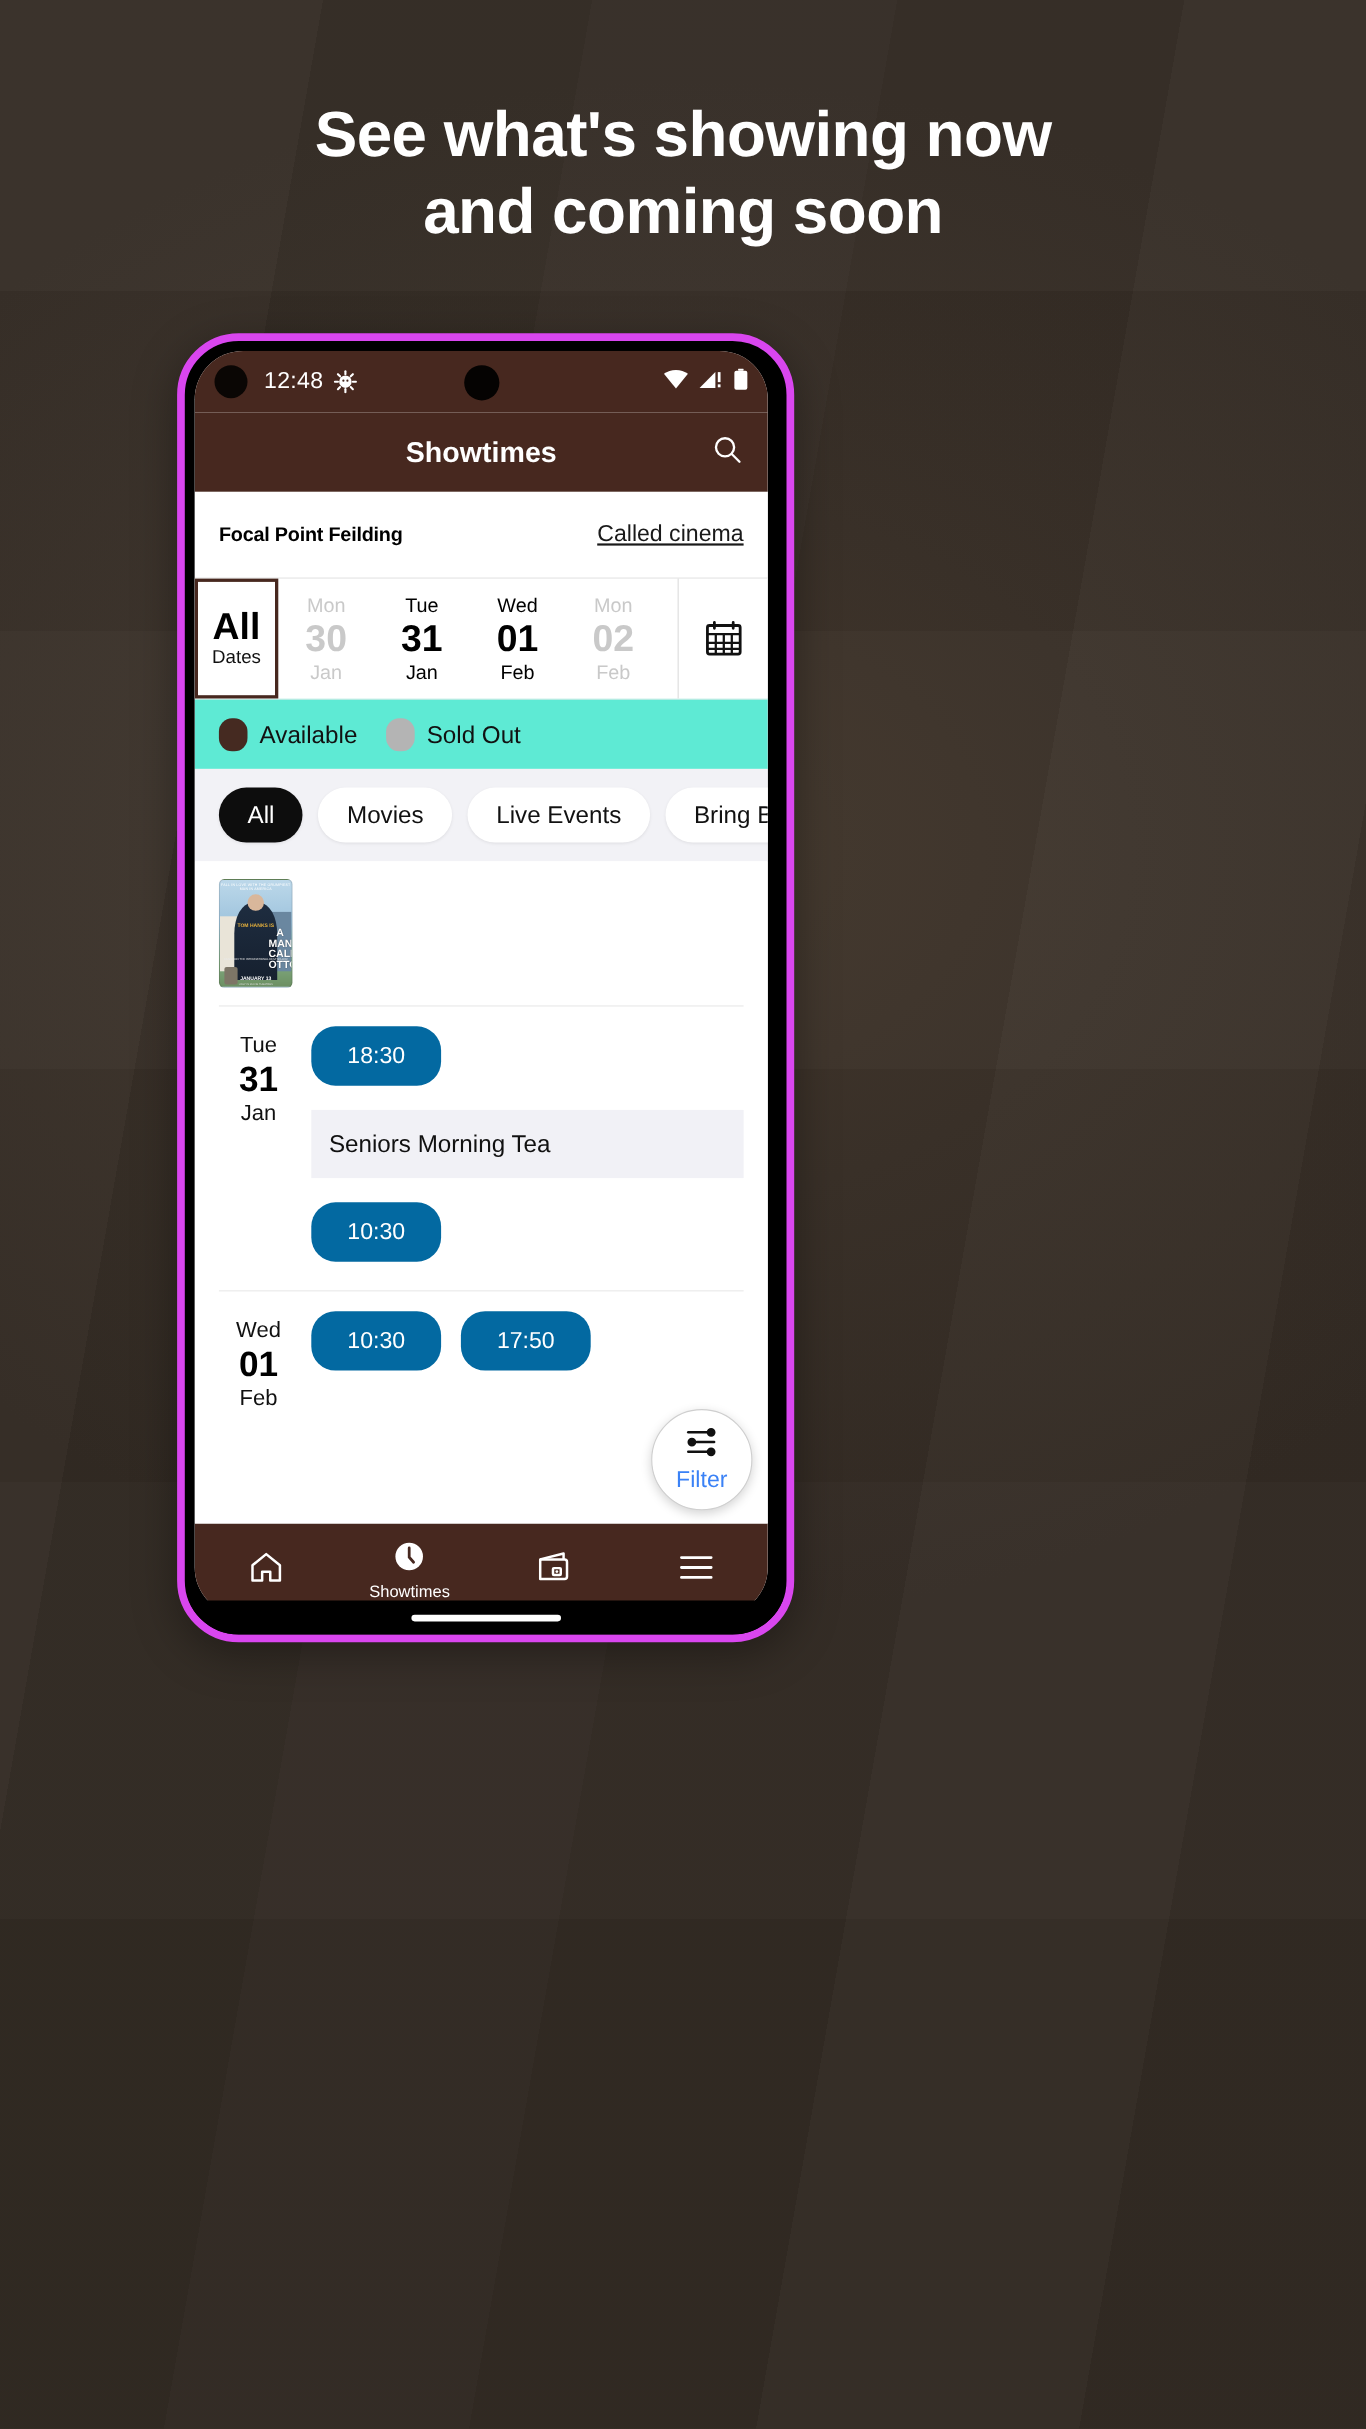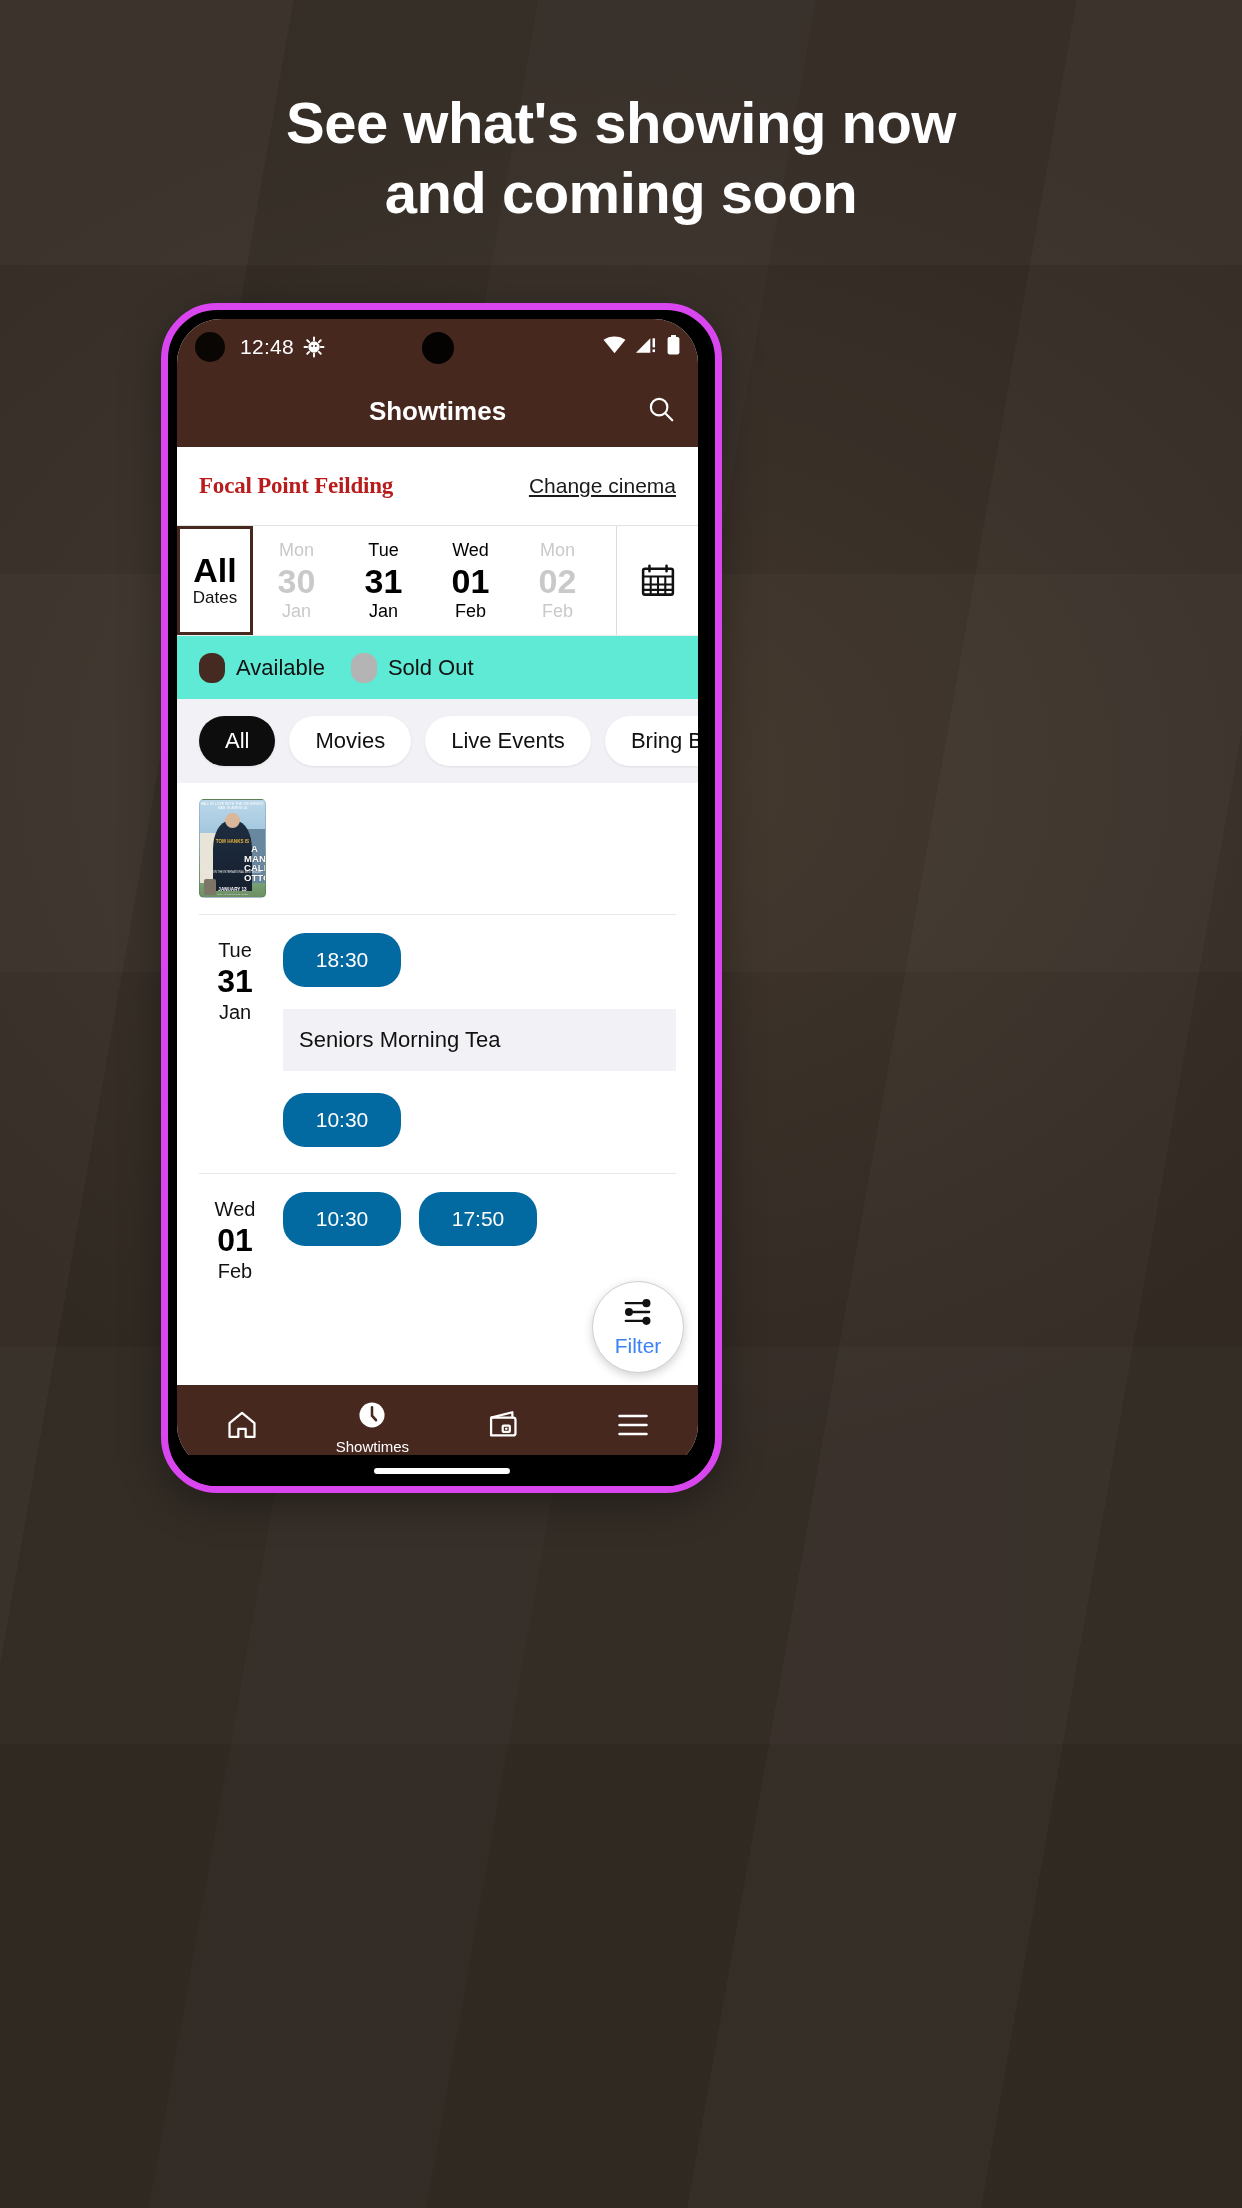--- a/index.html
+++ b/index.html
@@ -105,21 +105,21 @@
 
   
   .cinema-row {
     height: 78px;
     background: #fff;
     display: flex; align-items: center;
     justify-content: space-between;
     padding: 0 22px;
     flex: none;
   }
-  .cinema-name { font-size: 23px; font-weight: 700; color: #b91c1c; letter-spacing: -0.2px; font-family: Liberation Serif, serif; }
+  .cinema-name { font-size: 18px; font-weight: 700; color: #000000; letter-spacing: -0.2px; }
   .change-cinema { font-size: 21px; color: #1a1a1a; text-decoration: underline; }
 
   
   .date-strip {
     height: 110px;
     background: #fff;
     display: flex; align-items: stretch;
     border-top: 1px solid #e3e3e3;
     flex: none;
     position: relative;
@@ -371,21 +371,21 @@
       <div class="appbar-search">
         <svg width="30" height="30" viewBox="0 0 24 24" fill="none" stroke="#fff" stroke-width="1.7">
             <circle cx="10.5" cy="10.5" r="6.6"></circle>
             <path d="M15.4 15.4 21 21" stroke-linecap="round"></path>
           </svg>
       </div>
     </div>
 
     <div class="cinema-row">
       <div class="cinema-name">Focal Point Feilding</div>
-      <div class="change-cinema">Change cinema</div>
+      <div class="change-cinema">Called cinema</div>
     </div>
 
     <div class="date-strip">
       <div class="all-dates">
         <div class="d-big">All</div>
         <div class="d-sub">Dates</div>
       </div>
       <div class="date-scroll">
         <div class="date-cell dim">
           <div class="dow">Mon</div>

